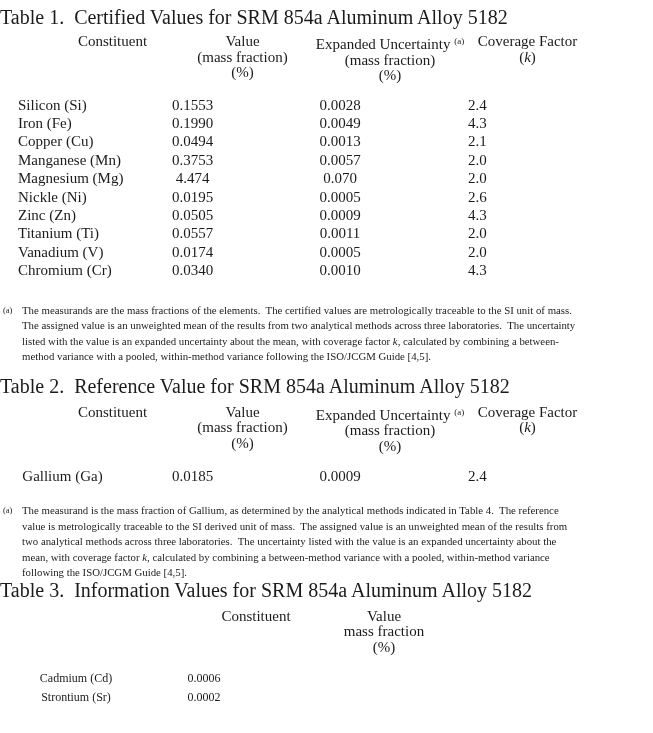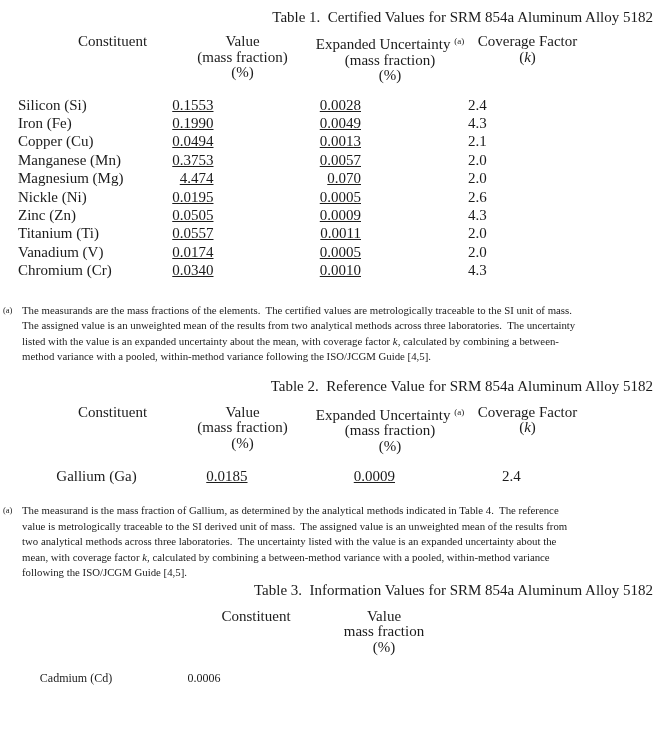--- a/index.html
+++ b/index.html
@@ -6,22 +6,22 @@
   body {
     width: 653px; height: 733px;
     background: #ffffff;
     color: #1b1b1b;
     font-family: "Liberation Serif", "DejaVu Serif", serif;
     overflow: hidden;
   }
   .page { padding-top: 8px; }
 
   .tbl-title {
-    text-align: right;
-    font-size: 15px;
+    text-align: left;
+    font-size: 20px;
     line-height: 18px;
     white-space: pre;
   }
 
   
   .grid4 {
     display: grid;
     grid-template-columns: 125px 135px 160px 115px;
     margin-left: 50px;
     width: 535px;
@@ -36,37 +36,37 @@
   .rows1 { margin-top: 12px; }
   .row4 {
     display: grid;
     grid-template-columns: 125px 135px 160px 115px;
     line-height: 18.4px;
     font-size: 15px;
   }
   .cell-c { padding-left: 18px; text-align: left; }
   .cell-c.centered { padding-left: 0; text-align: center; }
   .cell-n { text-align: center; }
-  .nb42 { display: inline-block; width: 42px; text-align: right; text-decoration: underline; }
+  .nb42 { display: inline-block; width: 42px; text-align: center; }
   .nb19 { display: inline-block; width: 19px; text-align: left; }
 
   .footnote {
     position: relative;
     margin-left: 3px;
     margin-right: 28px;
     padding-left: 19px;
     font-size: 10.8px;
   }
   .footnote .fline { line-height: 15.5px; white-space: pre; }
   .fn-marker { position: absolute; left: 0; top: 2px; font-size: 8.5px; }
 
   .fn1 { margin-top: 23px; }
   .title2 { margin-top: 12px; }
   .hdr2 { margin-top: 10px; }
-  .rows2 { margin-top: 13px; padding-left: 34px; }
+  .rows2 { margin-top: 13px; }
   .fn2 { margin-top: 18px; }
   .title3 { }
 
   
   .grid2 {
     display: grid;
     grid-template-columns: 152px 104px;
     margin-left: 180px;
     width: 256px;
     font-size: 15px;
@@ -225,15 +225,19 @@
       <span class="hdr-line">mass fraction</span>
       <span class="hdr-line">(%)</span>
     </div>
   </div>
 
   <div class="rows3">
     <div class="row2">
       <div class="cell">Cadmium (Cd)</div>
       <div class="cell">0.0006</div>
     </div>
+    <div class="row2">
+      <div class="cell">Strontium (Sr)</div>
+      <div class="cell">0.0002</div>
+    </div>
   </div>
 
 </div>
 
 </body></html>

